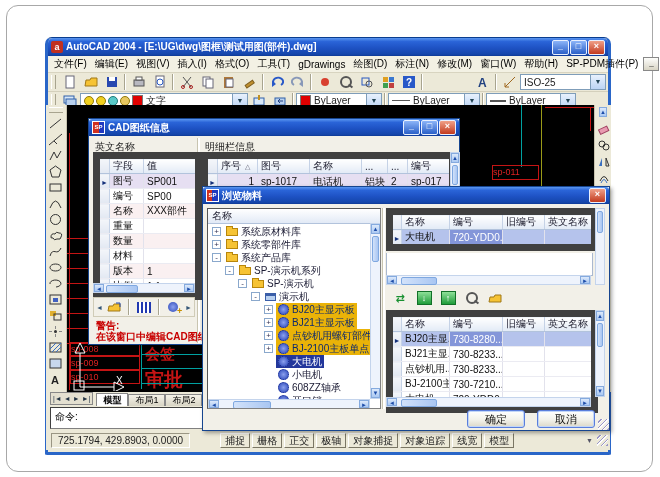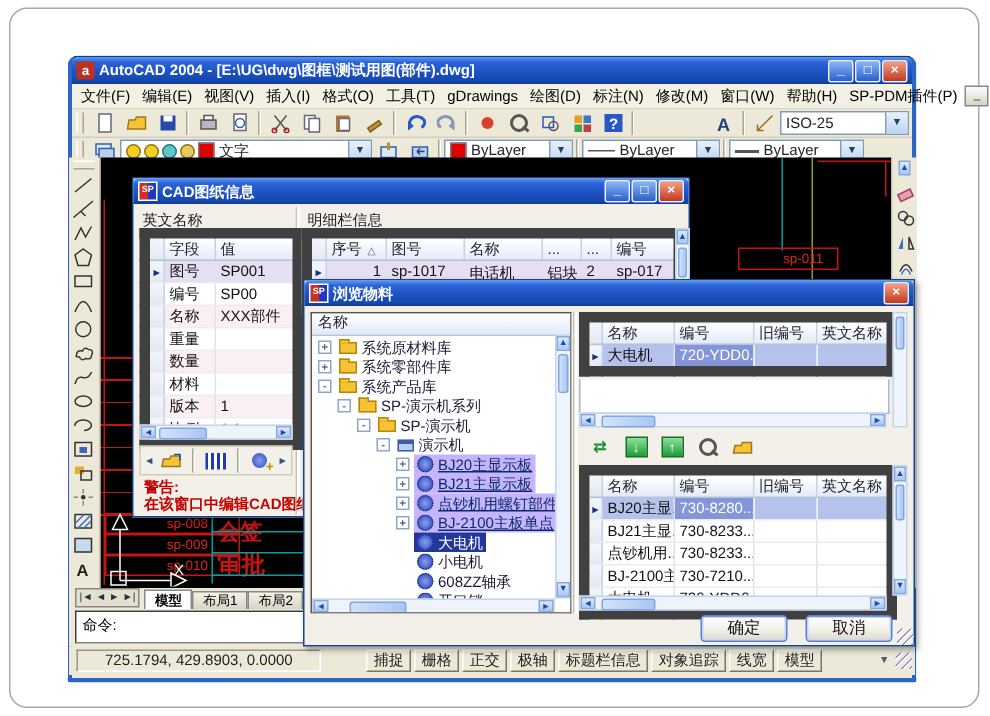--- a/index.html
+++ b/index.html
@@ -35,34 +35,34 @@
   .lldot{width:8px;height:8px;border-radius:50%;margin-right:2px;flex:0 0 auto;}
 
   
   .ltools{position:absolute;left:46px;top:105px;width:20px;height:287px;background:#ece9d8;border-right:1px solid #c8c4b0;}
   .rtools{position:absolute;left:594px;top:105px;width:16px;height:287px;background:#ece9d8;border-left:1px solid #c8c4b0;}
   .dt{width:18px;height:16px;display:flex;align-items:center;justify-content:center;}
   .black{position:absolute;left:66px;top:105px;width:528px;height:287px;background:#000;overflow:hidden;}
   .redline{position:absolute;background:#c41414;}
   .cyanline{position:absolute;background:#00a0a0;}
   .yellowline{position:absolute;background:#9a9a18;}
-  .rlabel{position:absolute;border:1px solid #c41414;color:#d22;font-size:9px;text-align:center;line-height:12px;padding-left:20px;}
+  .rlabel{position:absolute;border:1px solid #c41414;color:#d22;font-size:9px;line-height:12px;}
   .rtext{position:absolute;color:#c41414;font-weight:bold;}
 
   
   .tabbar{position:absolute;left:46px;top:392px;width:564px;height:14px;background:#ece9d8;display:flex;align-items:flex-end;font-size:9px;}
   .tnav{display:flex;border:1px solid #888;background:#e4e0d0;height:11px;align-items:center;padding:0 2px;margin:0 3px 1px 4px;gap:2px;color:#234;font-size:7px;}
   .tab{border:1px solid #888;border-bottom:none;padding:0 6px;height:11px;line-height:11px;background:linear-gradient(#f4f2e8,#d8d4c4);}
   .tab.on{background:#fff;font-weight:bold;height:12px;line-height:12px;}
   .cmdzone{position:absolute;left:46px;top:406px;width:564px;height:25px;background:#ece9d8;}
   .cmdbox{position:absolute;left:4px;top:1px;width:552px;height:22px;background:#fff;border:1px solid #808080;
           border-top-color:#404040;border-left-color:#404040;font-size:10px;padding:2px 4px;box-sizing:border-box;}
   .statusbar{position:absolute;left:46px;top:431px;width:564px;height:19px;background:#ece9d8;display:flex;align-items:center;font-size:10px;}
   .coords{border:1px solid #9a9684;border-bottom-color:#fff;border-right-color:#fff;background:#ece9d8;
-          padding:0 18px;height:13px;line-height:13px;margin-left:5px;color:#222;}
+          padding:0 6px;height:13px;line-height:13px;margin-left:5px;color:#222;}
   .stbtn{border:1px solid #fff;border-bottom-color:#7a7664;border-right-color:#7a7664;background:#ece9d8;
           padding:0 4px;height:13px;line-height:13px;margin-left:2px;color:#222;white-space:nowrap;}
 
   
   .dlg{position:absolute;background:#f2f0e8;border:1px solid #16458f;box-sizing:border-box;box-shadow:2px 2px 4px rgba(0,0,0,.35);}
   .dlg .tbar{border-radius:3px 3px 0 0;height:17px;}
   .panel-label{position:absolute;font-size:10px;color:#222;}
   .grid{position:absolute;border-collapse:collapse;table-layout:fixed;background:#fff;border:7px solid #404040;font-size:10px;}
   .grid td{height:13px;padding:0 3px;border-right:1px solid #e2e2ec;border-bottom:1px solid #ebebf2;
            overflow:hidden;white-space:nowrap;color:#111;}
@@ -86,21 +86,21 @@
   .mb{width:22px;height:16px;display:flex;align-items:center;justify-content:center;border:1px solid transparent;}
   .splitv{position:absolute;width:2px;background:#fff;border-left:1px solid #c8c4b0;}
 
   
   .treebox{position:absolute;background:#fff;border:1px solid #808080;border-top-color:#555;border-left-color:#555;overflow:hidden;box-sizing:border-box;}
   .treehdr{height:14px;background:linear-gradient(#ffffff,#e2eaf6);border-bottom:1px solid #b2c3dc;font-size:10px;padding:0 4px;color:#223;line-height:14px;}
   .titem{position:absolute;height:13px;display:flex;align-items:center;font-size:10px;color:#1a1a33;white-space:nowrap;}
   .exp{width:9px;height:9px;border:1px solid #8aa8cc;background:#fff;font-size:8px;line-height:7px;text-align:center;color:#335;margin-right:3px;flex:0 0 auto;box-sizing:border-box;}
   .expsp{width:12px;flex:0 0 auto;}
   .cont{display:flex;align-items:center;height:13px;padding:0 2px;}
-  .cont.hl{background:#c4b5fd;color:#0e2a6e;text-decoration:underline;}
+  .cont.hl{background:#eab308;color:#0e2a6e;}
   .cont.sel{background:#23379b;color:#fff;}
   .fold{width:12px;height:8px;background:#f6c334;border:1px solid #b8860b;position:relative;margin-right:3px;flex:0 0 auto;box-sizing:border-box;}
   .fold::before{content:"";position:absolute;top:-3px;left:-1px;width:5px;height:2px;background:#f6c334;border:1px solid #b8860b;border-bottom:none;}
   .part{width:9px;height:9px;border-radius:50%;background:radial-gradient(#8ba0ee,#2a46b8);border:1px dotted #14288c;margin-right:3px;flex:0 0 auto;}
   .mach{width:11px;height:8px;background:#b8d0f0;border:1px solid #3a5ea8;border-top:3px solid #3a5ea8;margin-right:3px;flex:0 0 auto;box-sizing:border-box;}
 
   .xpbtn{position:absolute;width:58px;height:18px;border:1px solid #5a7edc;border-radius:3px;
          background:linear-gradient(#ffffff,#f2f1ea 55%,#dcd8c8);box-shadow:inset 0 0 0 1px #c2d6f8;
          font-size:11px;text-align:center;line-height:17px;color:#111;box-sizing:border-box;}
   .gripc{position:absolute;width:11px;height:11px;
@@ -326,21 +326,21 @@
     <div class="redline" style="left:479px;top:2px;width:49px;height:1px;"></div>
     <div class="redline" style="left:524px;top:2px;width:1px;height:24px;"></div>
     <div class="cyanline" style="left:455px;top:0;width:1px;height:62px;"></div>
     <div class="yellowline" style="left:475px;top:0;width:1px;height:81px;"></div>
     <div class="rlabel" style="left:426px;top:60px;width:45px;height:13px;">sp-011</div>
 
     <div class="rlabel" style="left:4px;top:237px;width:68px;height:12px;">sp-008</div>
     <div class="rlabel" style="left:4px;top:251px;width:68px;height:12px;">sp-009</div>
     <div class="rlabel" style="left:4px;top:265px;width:68px;height:12px;">sp-010</div>
     <div class="rtext" style="left:79px;top:240px;font-size:15px;">会签</div>
-    <div class="rtext" style="left:79px;top:262px;font-size:16px;">审批</div>
+    <div class="rtext" style="left:79px;top:262px;font-size:19px;">审批</div>
     <div class="cyanline" style="left:75px;top:232px;width:1px;height:52px;"></div>
     <div class="cyanline" style="left:75px;top:249px;width:62px;height:1px;"></div>
     <div class="cyanline" style="left:75px;top:263px;width:62px;height:1px;"></div>
     <div class="cyanline" style="left:75px;top:278px;width:62px;height:1px;"></div>
 
     <svg style="position:absolute;left:4px;top:236px;" width="58" height="50">
       <path d="M10,46 L10,12" stroke="#fff" fill="none"></path>
       <path d="M10,2 L5,12 L15,12 Z" stroke="#fff" fill="none"></path>
       <path d="M10,46 L44,46" stroke="#fff" fill="none"></path>
       <path d="M54,46 L44,41 L44,51 Z" stroke="#fff" fill="none"></path>
@@ -495,21 +495,21 @@
     </div>
   </div>
 
   <div class="statusbar">
     <div class="coords">725.1794, 429.8903, 0.0000</div>
     <div style="display:flex;margin-left:28px;">
       <div class="stbtn">捕捉</div>
       <div class="stbtn">栅格</div>
       <div class="stbtn">正交</div>
       <div class="stbtn">极轴</div>
-      <div class="stbtn">标题栏信息</div>
+      <div class="stbtn">对象捕捉</div>
       <div class="stbtn">对象追踪</div>
       <div class="stbtn">线宽</div>
       <div class="stbtn">模型</div>
     </div>
     <span style="margin-left:auto;margin-right:4px;color:#556;font-size:7px;">▼</span>
     <div class="gripc" style="position:static;margin-right:2px;"></div>
   </div>
 
   <div class="dlg" style="left:88px;top:118px;width:372px;height:227px;">
     <div class="tbar">

